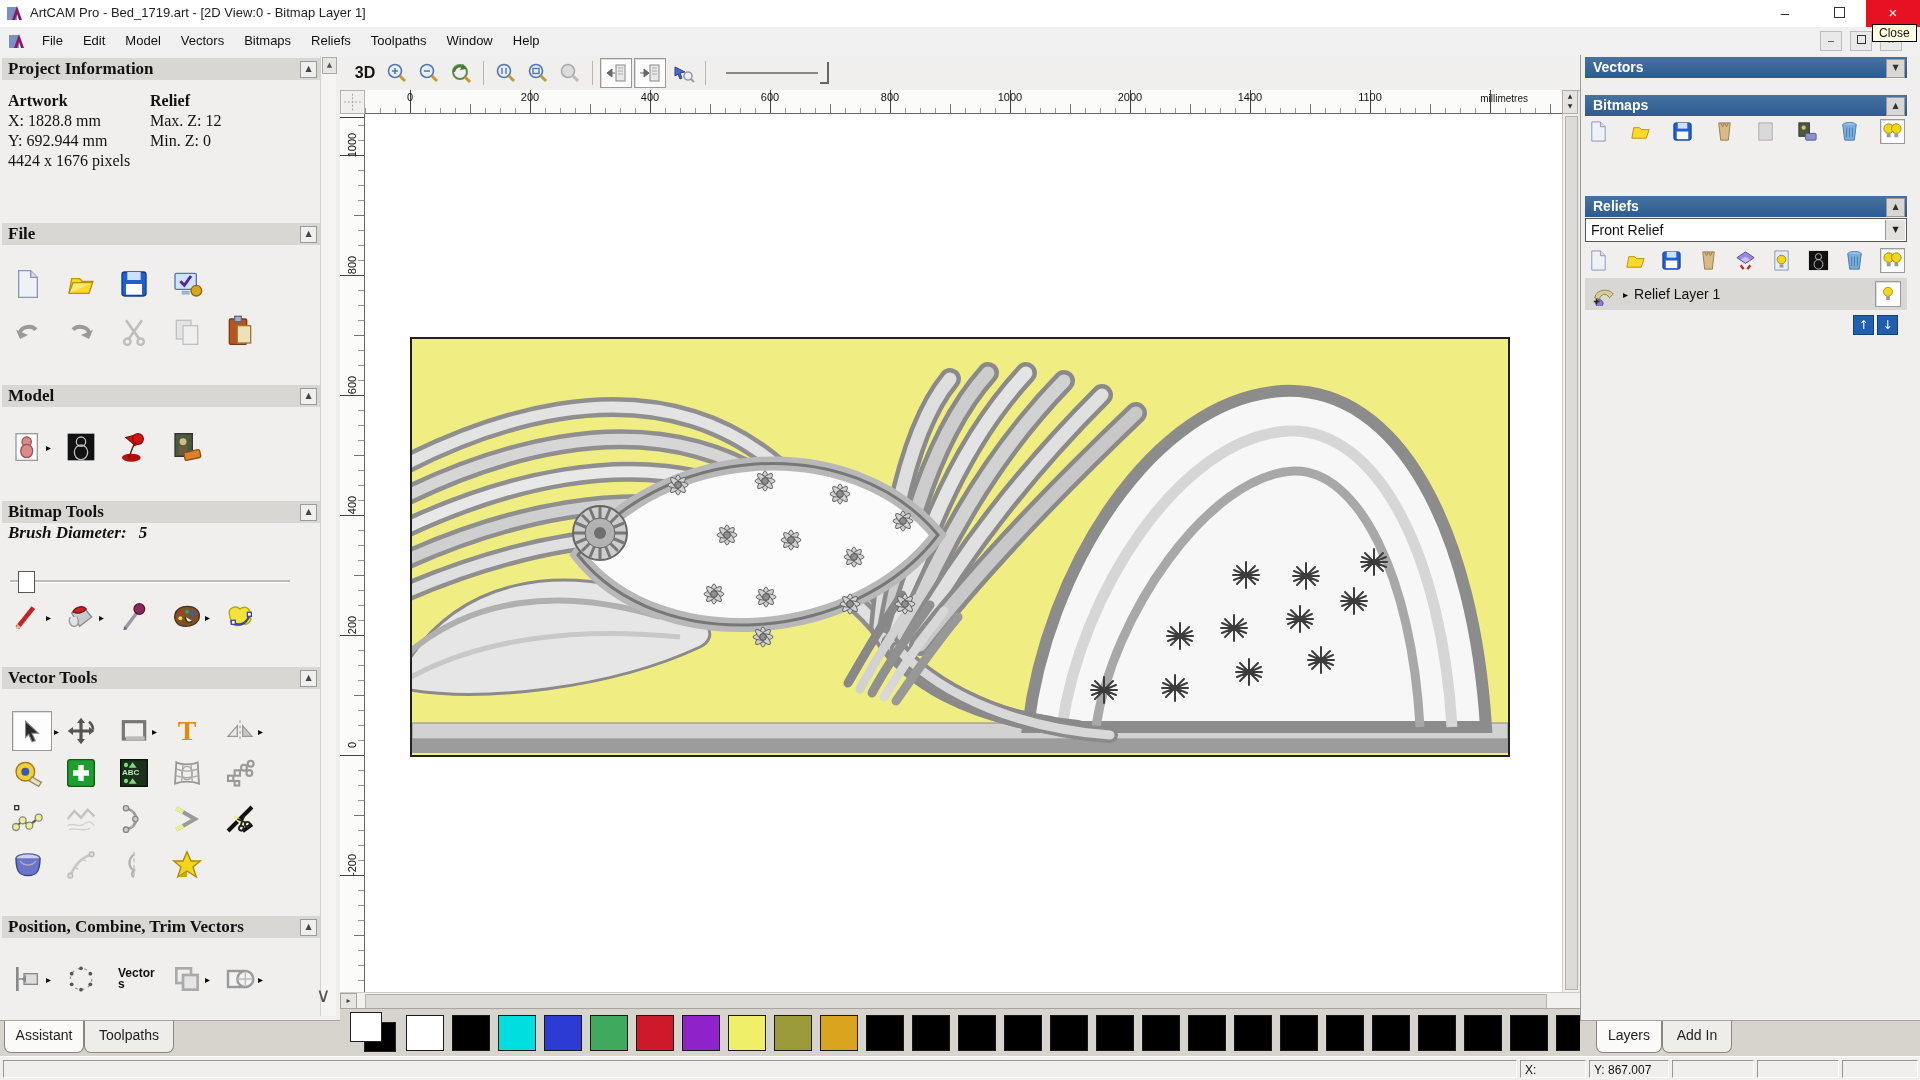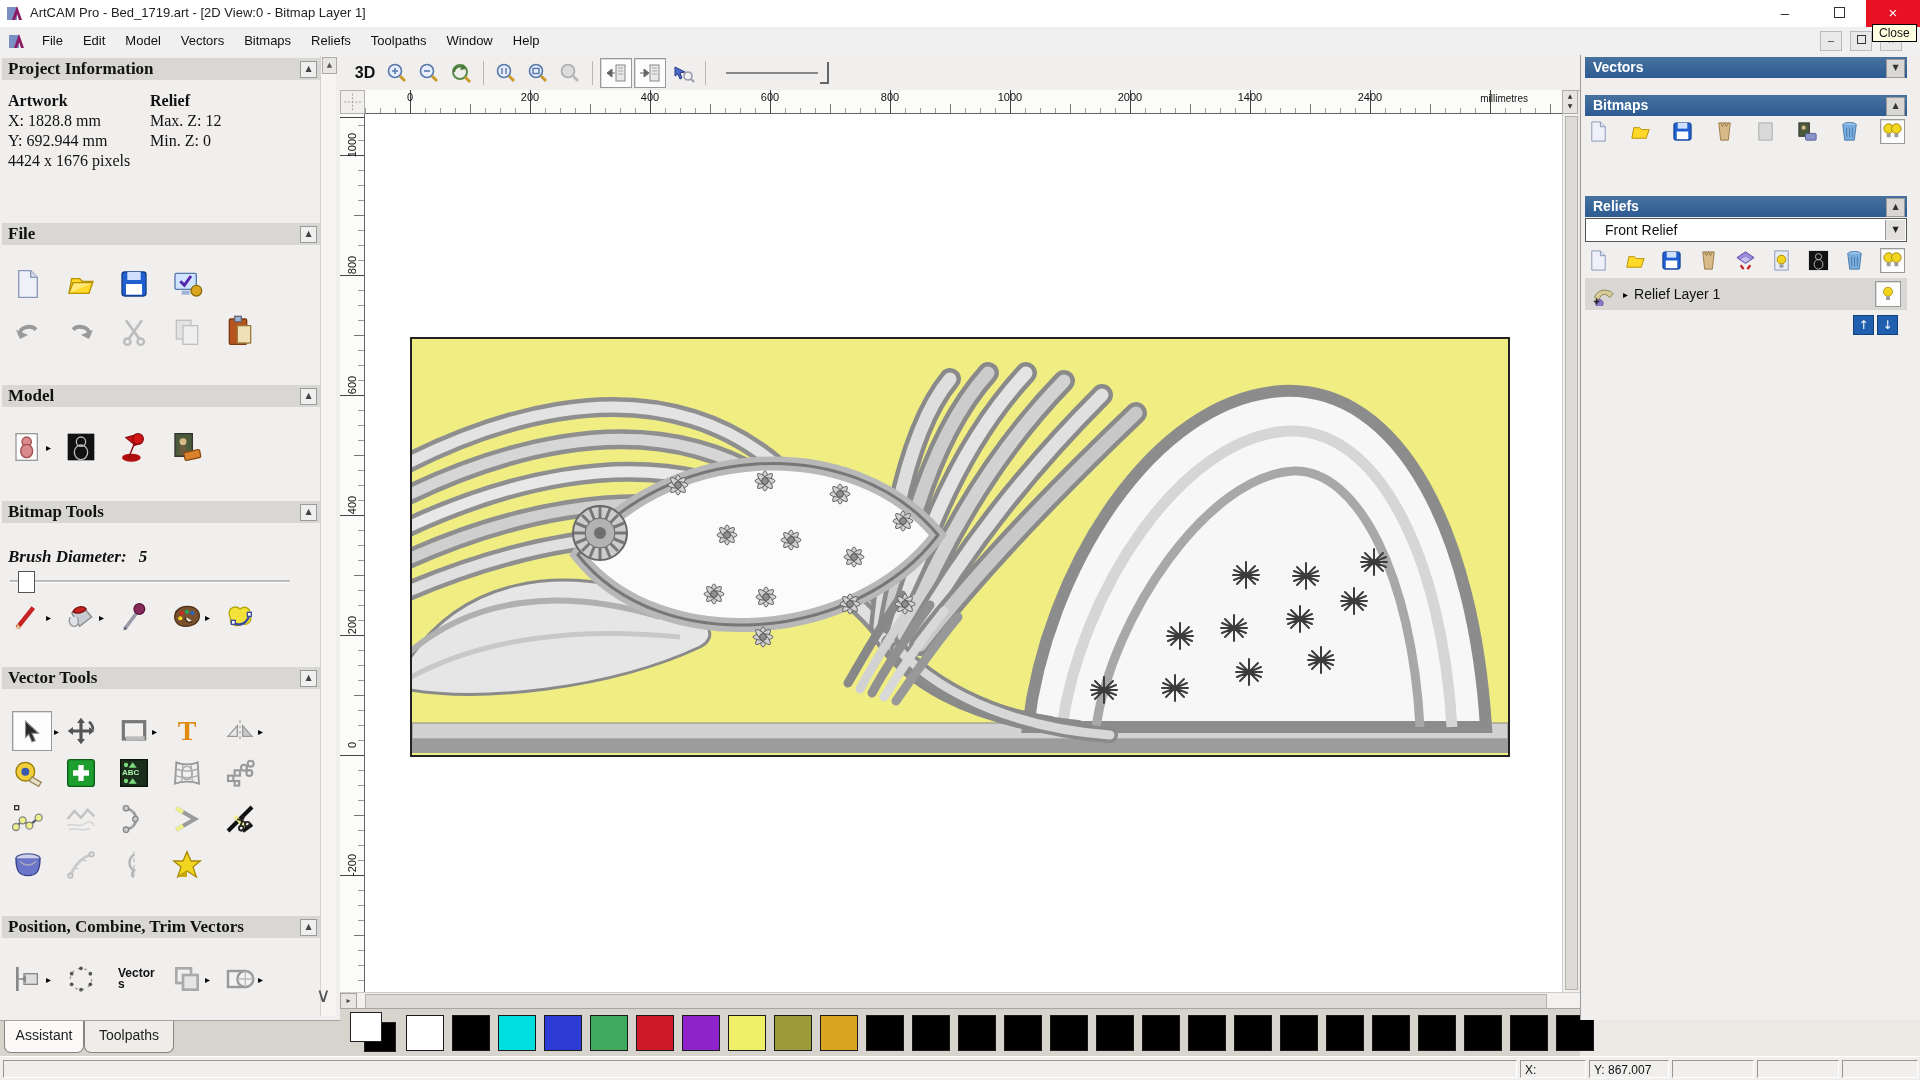--- a/index.html
+++ b/index.html
@@ -111,21 +111,21 @@
   .rp-h{position:absolute;left:4px;width:322px;height:21px;background:linear-gradient(#47729f,#2d5b92);
         color:#fff;font-weight:bold;font-size:14px;line-height:21px;padding-left:8px;box-sizing:border-box;}
   .rp-hbtn{position:absolute;right:2px;top:2px;width:17px;height:17px;background:#d9d7d3;border:1px solid #9a9a9a;
            color:#333;font-size:8px;line-height:16px;text-align:center;font-family:"DejaVu Sans",sans-serif;}
   .rp-icons{position:absolute;left:6px;width:318px;height:26px;display:flex;justify-content:space-between;align-items:center;}
   .rp-icons svg{width:23px;height:23px;}
   .rp-sel{border:1px solid #9a9a9a;background:#fdfdfd;box-shadow:inset 1px 1px 0 #ddd;}
   .layer-row{position:absolute;left:4px;width:322px;height:28px;background:#d9d7d3;display:flex;align-items:center;gap:6px;
              padding-left:6px;box-sizing:border-box;font-size:14px;}
   #relief-dd{position:absolute;left:4px;width:322px;height:24px;background:#fff;border:1px solid #555;box-sizing:border-box;
-             font-size:14px;line-height:22px;padding-left:19px;}
+             font-size:14px;line-height:22px;padding-left:5px;}
   #relief-dd-btn{position:absolute;right:1px;top:1px;width:19px;height:20px;background:#e3e1dd;border-left:1px solid #999;
                  text-align:center;font-size:8px;line-height:20px;color:#222;font-family:"DejaVu Sans",sans-serif;}
   .bluebtn{position:absolute;width:19px;height:18px;background:#1f5fae;color:#fff;text-align:center;line-height:18px;
            font-size:12px;border:1px solid #11407a;font-family:"DejaVu Sans",sans-serif;}
 
   
   #statusbar{left:0;top:1056px;width:1920px;height:24px;background:#f0efed;border-top:1px solid #fff;display:flex;
              align-items:center;font-size:12px;}
   .st-cell{height:18px;border:1px solid;border-color:#9a968f #fff #fff #9a968f;background:#f0efed;
            line-height:18px;padding:0 4px;box-sizing:border-box;margin-left:3px;}
@@ -288,21 +288,21 @@
             <rect x="6" y="11" width="6" height="7" fill="#6a5a40"></rect>
             <rect x="10" y="15" width="12" height="6" rx="1" fill="#d9822b" stroke="#8a4d12" transform="rotate(-12 16 18)"></rect>
           </svg>
         </span>
     </div>
 
     <div class="sec-h" style="top:446px;">
       <span>Bitmap Tools</span>
       <span class="collapse">▲</span>
     </div>
-    <div class="abs" id="brush-line" style="left:8px;top:492px;">
+    <div class="abs" id="brush-line" style="left:8px;top:468px;">
       <span>Brush Diameter:</span>
       <span style="margin-left:8px;">5</span>
     </div>
     <div id="brush-slider" style="top:516px;">
       <div id="brush-track"></div>
       <div id="brush-handle"></div>
     </div>
     <div class="icon-row" style="top:546px;">
       <span class="slot">
         <svg viewBox="0 0 24 24">
@@ -651,21 +651,21 @@
   </div>
   <div class="abs" id="hruler">
     <span class="hrl" style="left:25px;">0</span>
     <span class="hrl" style="left:145px;">200</span>
     <span class="hrl" style="left:265px;">400</span>
     <span class="hrl" style="left:385px;">600</span>
     <span class="hrl" style="left:505px;">800</span>
     <span class="hrl" style="left:625px;">1000</span>
     <span class="hrl" style="left:745px;">2000</span>
     <span class="hrl" style="left:865px;">1400</span>
-    <span class="hrl" style="left:985px;">2400</span>
+    <span class="hrl" style="left:985px;">1100</span>
     <span id="ruler-unit">millimetres</span>
   </div>
   <div class="abs" id="ruler-updown">
     <div>▲</div>
     <div>▼</div>
   </div>
   <div class="abs" id="vruler">
     <span class="vrl" style="top:25px;">1000</span>
     <span class="vrl" style="top:145px;">800</span>
     <span class="vrl" style="top:265px;">600</span>
@@ -981,20 +981,24 @@
         <svg viewBox="0 0 24 24" style="width:18px;height:18px;">
             <circle cx="12" cy="9" r="6" fill="#f2d51e" stroke="#a88a08"></circle>
             <rect x="9.5" y="15" width="5" height="5" fill="#9a9a9a"></rect>
           </svg>
         </span>
     </div>
     <div class="bluebtn" style="left:272px;top:260px;">↑</div>
     <div class="bluebtn" style="left:296px;top:260px;">↓</div>
   </div>
 
+  <div class="abs tabstrip" style="left:1580px;top:1020px;width:340px;height:36px;">
+    <div class="tab active" style="left:16px;width:64px;">Layers</div>
+    <div class="tab" style="left:82px;width:68px;">Add In</div>
+  </div>
 
   <div class="abs" id="statusbar">
     <div class="st-cell" style="flex:1;"></div>
     <div class="st-cell" style="width:66px;">X: 453.066</div>
     <div class="st-cell" style="width:80px;">Y: 867.007</div>
     <div class="st-cell" style="width:82px;"></div>
     <div class="st-cell" style="width:82px;"></div>
     <div class="st-cell" style="width:76px;margin-right:2px;"></div>
   </div>
 

